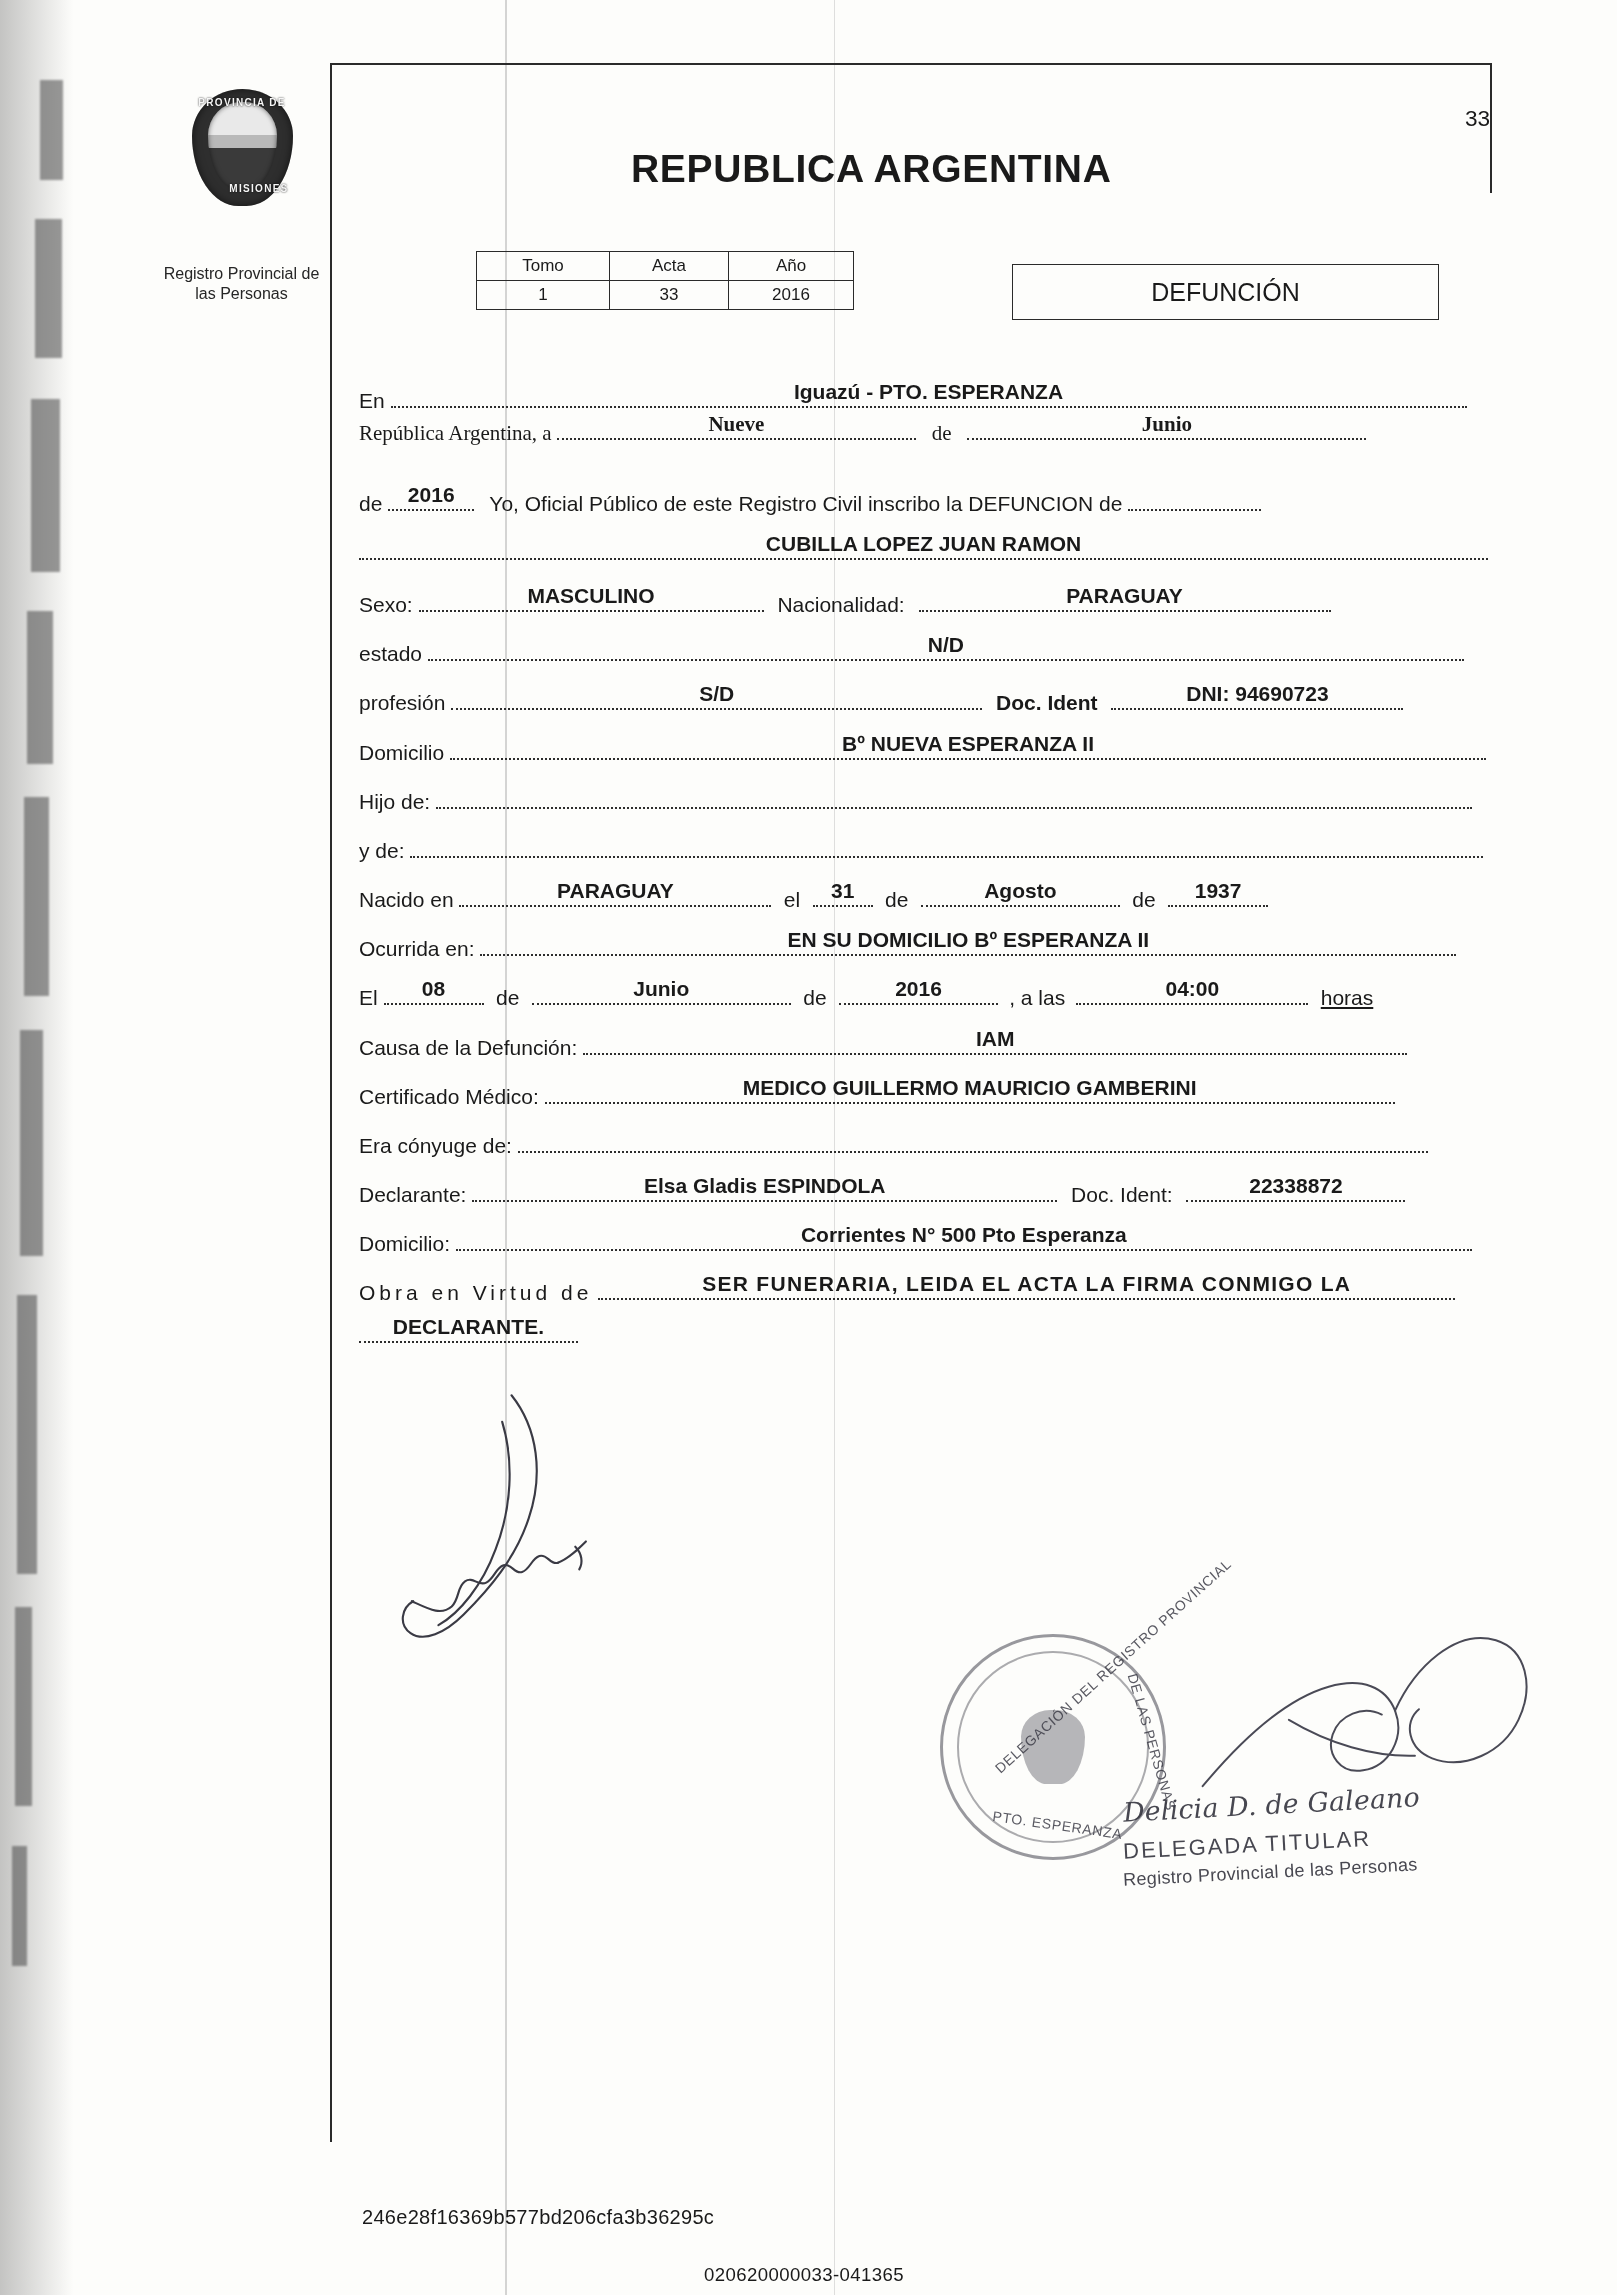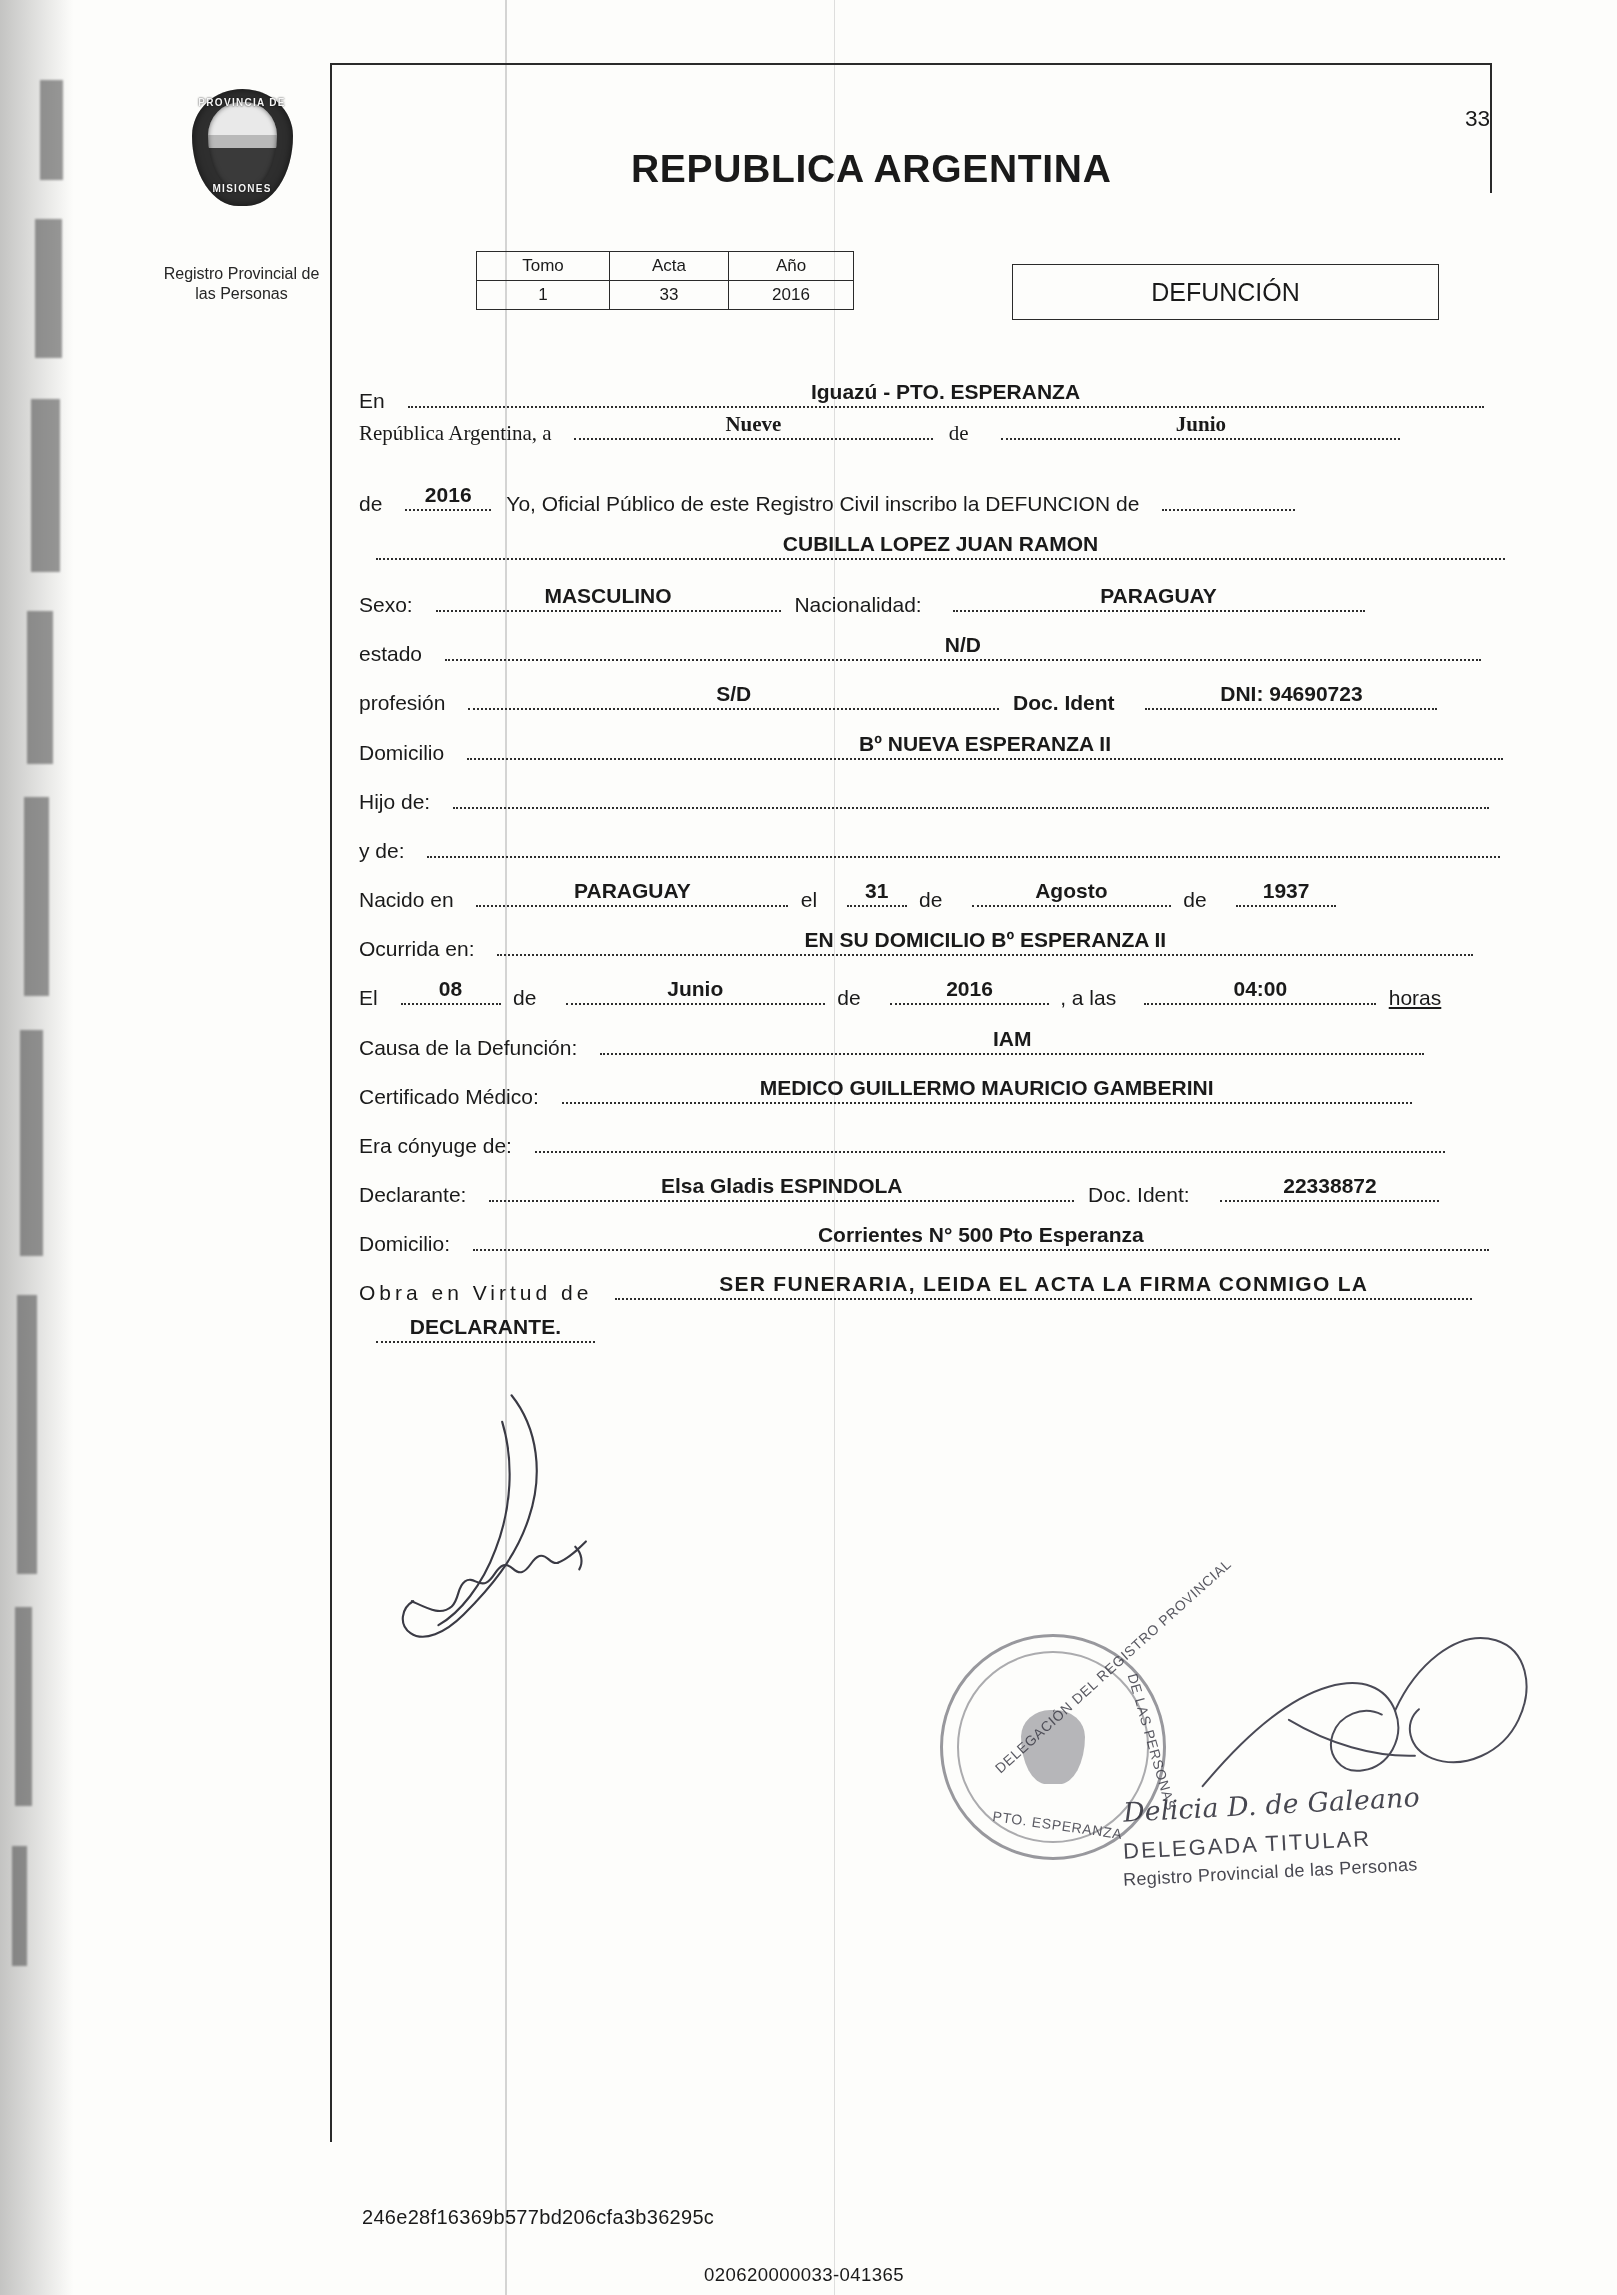--- a/index.html
+++ b/index.html
@@ -113,21 +113,21 @@
     left: 10.6px;
     width: 93px;
     font-size: 10px;
     letter-spacing: 1.3px;
     text-align: center;
     color: #f6f6f6;
     text-shadow: 0 0 2px rgba(0,0,0,.9);
     font-weight: 700;
   }
   .crest .ring-top { top: 12px; }
-  .crest .ring-bottom { top: 98px; }
+  .crest .ring-bottom { top: 98px; text-align: right; }
 
   .logo-caption {
     position: absolute;
     left: 143px;
     top: 264px;
     width: 197px;
     text-align: center;
     font-size: 16px;
     line-height: 20px;
     color: #262626;
@@ -187,21 +187,20 @@
   
   .dl {
     display: inline-block;
     vertical-align: baseline;
     border-bottom: 2.7px dotted #2d2d2d;
     text-align: center;
     font-weight: 700;
     height: 26.6px;
     line-height: 26.6px;
     overflow: hidden;
-    margin-left: 17px;
   }
 
   .continuation {
     position: absolute;
     left: 359px;
     font-size: 21px;
     font-weight: 700;
     letter-spacing: 0.1px;
   }
 

